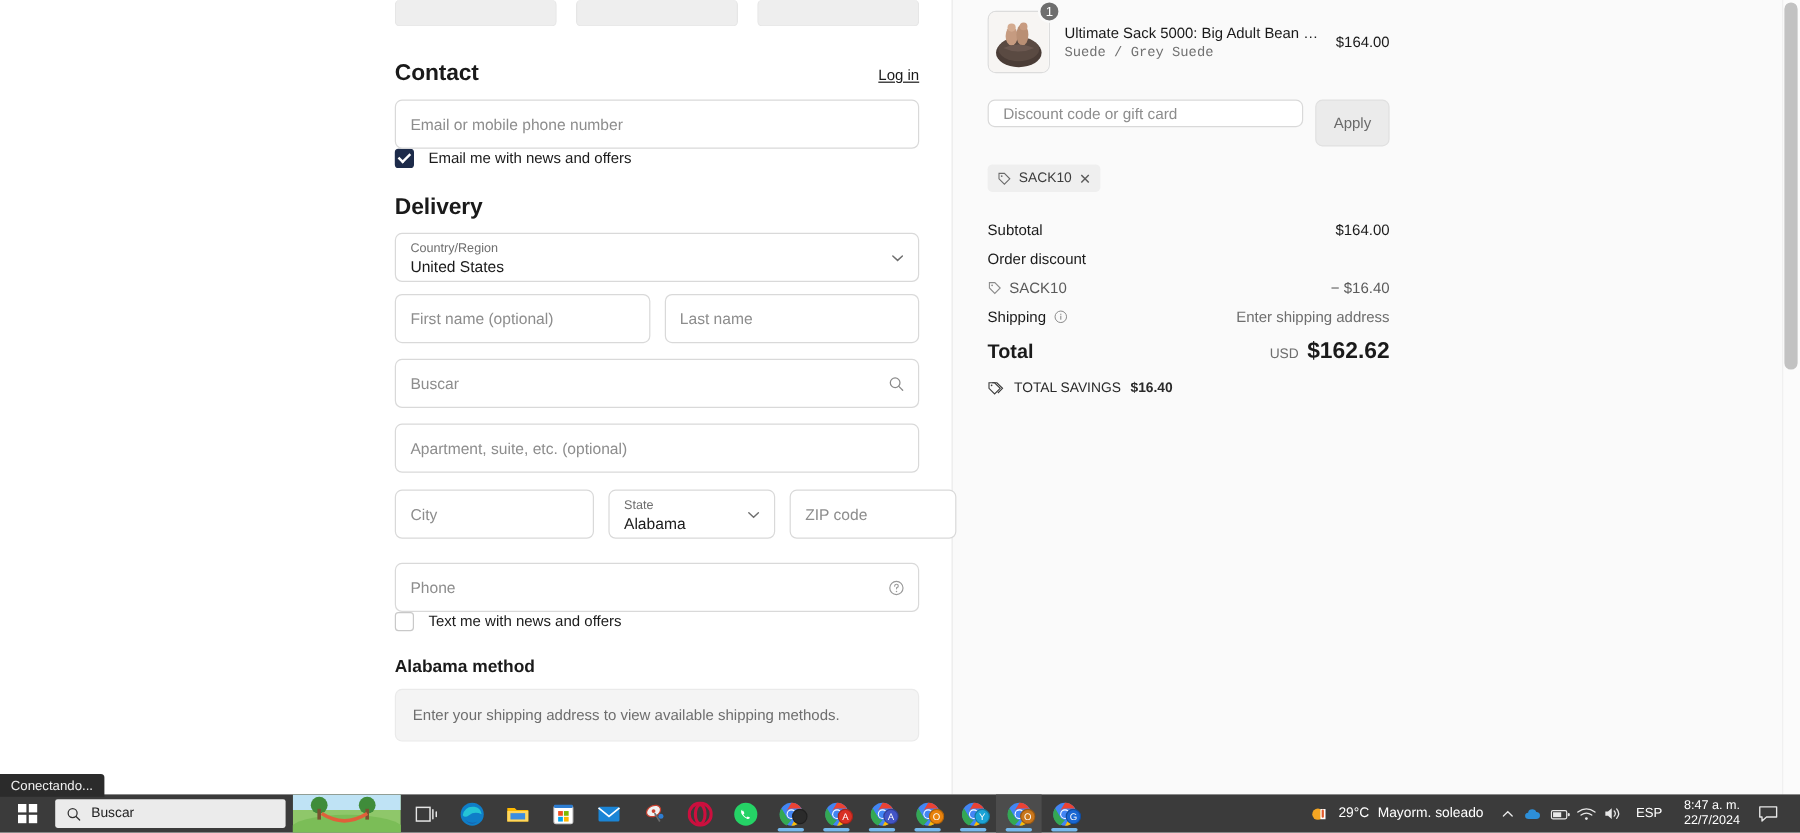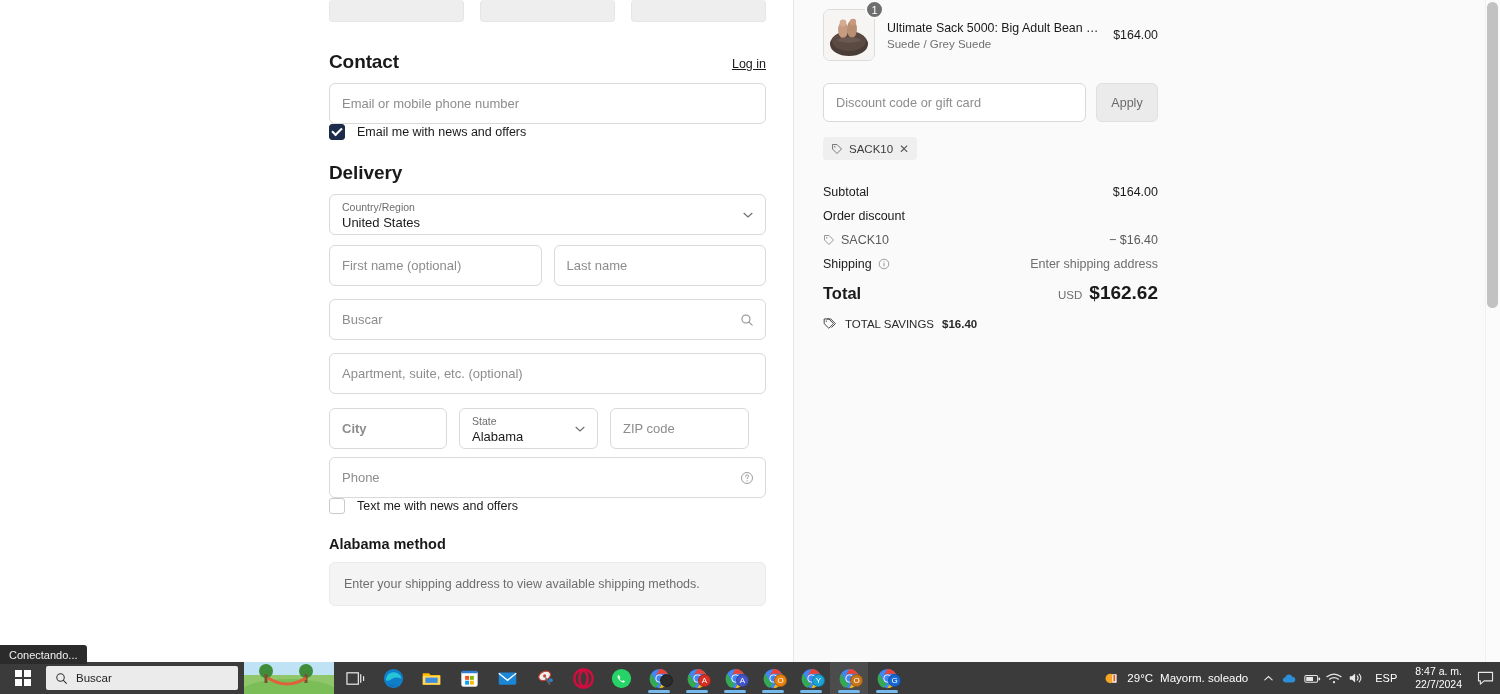--- a/index.html
+++ b/index.html
@@ -105,21 +105,21 @@
     right: 11px; top: 50%;
     transform: translateY(-50%);
     color: #7a7a7a;
     display: flex; align-items: center;
   }
 
   .row2 { display: flex; gap: 12px; }
   .row2 > * { flex: 1; }
 
   .row3 { display: flex; gap: 12px; }
-  .row3 > .c1 { width: 118px; flex: none; font-weight: bold; }
+  .row3 > .c1 { width: 166px; flex: none; }
   .row3 > .c2 { width: 139px; flex: none; }
   .row3 > .c3 { width: 139px; flex: none; }
 
   .check-row {
     display: flex; align-items: center; gap: 12px;
   }
   .cbox {
     width: 16px; height: 16px;
     border-radius: 3px;
     border: 1px solid #c9c9c9;
@@ -200,30 +200,30 @@
     font-size: 11px;
     display: flex; align-items: center; justify-content: center;
     border: 2px solid #fafafa;
   }
   .li-txt { flex: 1; min-width: 0; }
   .li-name {
     font-size: 12.4px; color: #1a1a1a;
     line-height: 16px;
     white-space: nowrap; overflow: hidden; text-overflow: ellipsis;
   }
-  .li-variant { font-size: 11.5px; color: #707070; margin-top: 2px; }
+  .li-variant { font-size: 11.5px; color: #707070; margin-top: 2px; font-family: Liberation Mono, monospace; }
   .li-price { font-size: 12.4px; color: #1a1a1a; flex: none; }
 
   .discount-row {
     display: flex; gap: 10px;
     margin-top: 22px;
   }
   .discount-input {
     flex: 1;
-    height: 39px;
+    height: 23px;
     border: 1px solid #d9d9d9;
     border-radius: 6px;
     background: #fff;
     display: flex; align-items: center;
     padding: 0 12px;
     font-size: 12.8px;
     color: #8d8d8d;
   }
   .apply-btn {
     width: 62px; height: 39px;
@@ -362,21 +362,21 @@
     width: 13px; height: 13px;
     border-radius: 50%;
     display: flex; align-items: center; justify-content: center;
     font-size: 8px; color: #fff;
     border: 1px solid rgba(0,0,0,.25);
   }
   .tray {
     margin-left: auto;
     display: flex; align-items: center;
     height: 24px;
-    padding-right: 2px;
+    padding-right: 14px;
   }
   .tray-weather {
     display: flex; align-items: center; gap: 7px;
     padding: 0 9px 0 12px;
     color: #fff; font-size: 11.5px;
   }
   .tray-ic {
     width: 22px; height: 32px;
     display: flex; align-items: center; justify-content: center;
     color: #fff;
@@ -567,21 +567,21 @@
             <svg width="12" height="12" viewBox="0 0 12 12">
                 <path d="M2 4.3 L6 8 L10 4.3" fill="none" stroke="#6e6e6e" stroke-width="1.2" stroke-linecap="round"></path>
               </svg>
           </span>
         </div>
         <div class="field c3" style="margin-top:0">
           <span class="ph">ZIP code</span>
         </div>
       </div>
 
-      <div class="field" style="margin-top:8px">
+      <div class="field" style="margin-top:20px">
         <span class="ph">Phone</span>
         <span class="right-icon">
           <svg width="14" height="14" viewBox="0 0 16 16">
               <circle cx="8" cy="8" r="6.3" fill="none" stroke="#9a9a9a" stroke-width="1.1"></circle>
               <path d="M6.3 6.2 q0.2 -1.8 1.8 -1.8 q1.7 0 1.7 1.6 q0 1.3 -1.6 1.8 v1" fill="none" stroke="#9a9a9a" stroke-width="1.1" stroke-linecap="round"></path>
               <circle cx="8.1" cy="11.4" r="0.7" fill="#9a9a9a"></circle>
             </svg>
         </span>
       </div>
 

